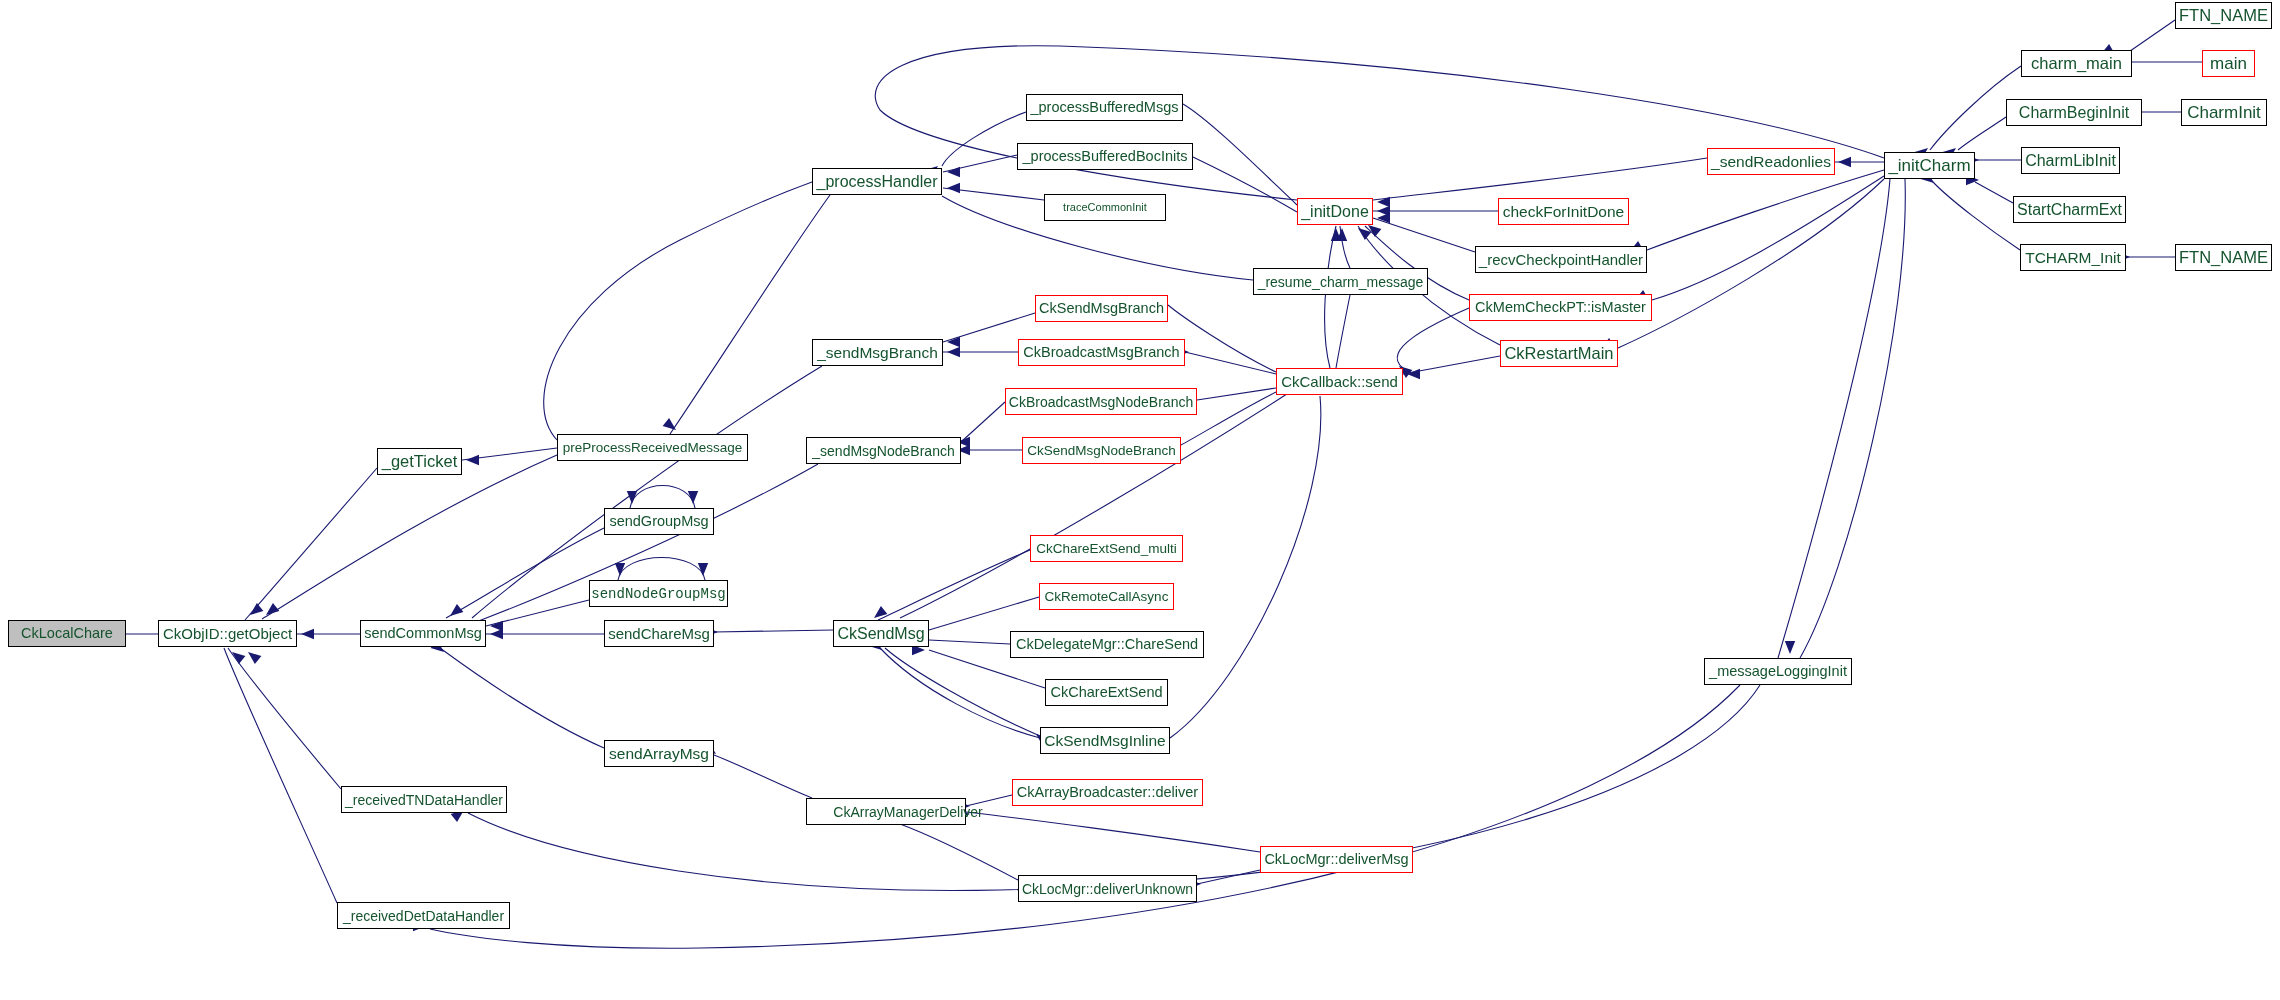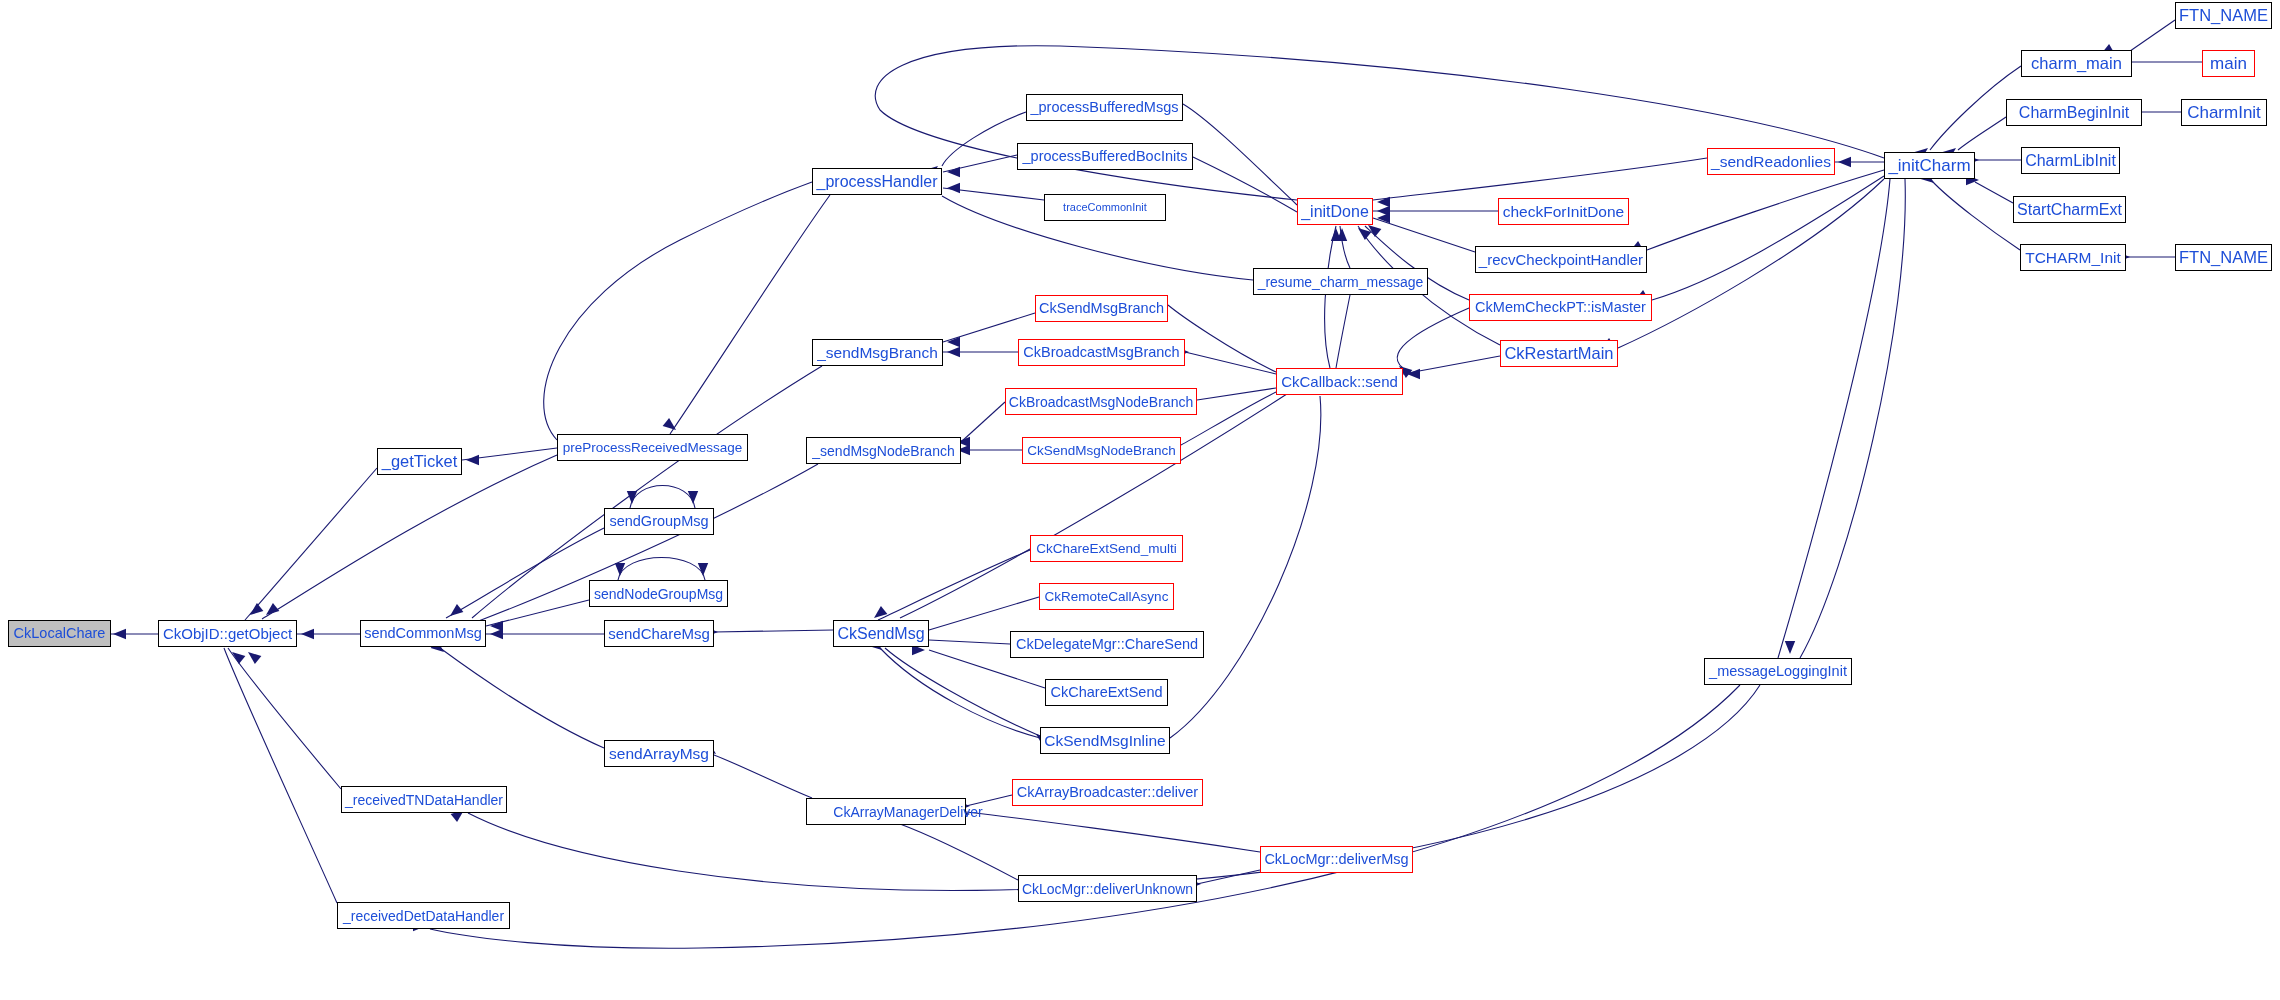--- a/index.html
+++ b/index.html
@@ -13,21 +13,21 @@
   }
   svg#edges{position:absolute;left:0;top:0;width:2280px;height:1000px;}
   .node{
     position:absolute;
     box-sizing:border-box;
     display:flex;
     align-items:center;
     justify-content:center;
     border:1px solid #000000;
     background:#ffffff;
-    color:#1d4ed8;
+    color:#14532d;
     font-size:17px;
     line-height:1;
     white-space:nowrap;
     letter-spacing:0px;
   }
   .node.red{border-color:#ff0000;}
   .node.filled{background:#bfbfbf;}
   .node .lbl{pointer-events:none;}
 </style>
 </head>
@@ -171,21 +171,21 @@
       <polygon points="1979,180 1966,185.2 1966,174.8" fill="#191970"></polygon>
       <polygon points="1934,183 1920.636,178.996 1927.0839999999998,170.884" fill="#191970"></polygon>
       <polygon points="2116,56 2102.636,51.995999999999995 2109.0840000000003,43.884" fill="#191970"></polygon>
       <polygon points="2124,62 2111,67.2 2111,56.8" fill="#191970"></polygon>
       <polygon points="2131,112 2118,117.2 2118,106.8" fill="#191970"></polygon>
       <polygon points="2130,257 2117,262.2 2117,251.8" fill="#191970"></polygon>
       <polygon points="426,926 413,931.2 413,920.8" fill="#191970"></polygon>
       <polygon points="464,810 457.084,822.116 450.636,814.0039999999999" fill="#191970"></polygon>
     </svg>
   <div id="nodes">
-      <div class="node filled" style="left: 8px; top: 620px; width: 103px; height: 27px;">
+      <div class="node filled" style="left: 8px; top: 620px; width: 118px; height: 27px;">
         <span class="lbl" style="font-size: 14.5px;">CkLocalChare</span>
       </div>
       <div class="node" style="left: 158px; top: 620px; width: 139px; height: 27px;">
         <span class="lbl" style="font-size: 15px;">CkObjID::getObject</span>
       </div>
       <div class="node" style="left: 377px; top: 448px; width: 85px; height: 27px;">
         <span class="lbl" style="font-size: 16.5px;">_getTicket</span>
       </div>
       <div class="node" style="left: 360px; top: 620px; width: 126px; height: 27px;">
         <span class="lbl" style="font-size: 14.5px;">sendCommonMsg</span>
@@ -196,21 +196,21 @@
       <div class="node" style="left: 337px; top: 902px; width: 173px; height: 27px;">
         <span class="lbl" style="font-size: 14px;">_receivedDetDataHandler</span>
       </div>
       <div class="node" style="left: 557px; top: 434px; width: 191px; height: 27px;">
         <span class="lbl" style="font-size: 13.5px;">preProcessReceivedMessage</span>
       </div>
       <div class="node" style="left: 604px; top: 508px; width: 110px; height: 27px;">
         <span class="lbl" style="font-size: 14.5px;">sendGroupMsg</span>
       </div>
       <div class="node" style="left: 589px; top: 580px; width: 139px; height: 27px;">
-        <span class="lbl" style="font-size: 14px;">sendNodeGroupMsg</span>
+        <span class="lbl" style="font-size: 14px; font-family: Liberation Mono, monospace;">sendNodeGroupMsg</span>
       </div>
       <div class="node" style="left: 604px; top: 620px; width: 110px; height: 27px;">
         <span class="lbl" style="font-size: 15px;">sendChareMsg</span>
       </div>
       <div class="node" style="left: 604px; top: 740px; width: 110px; height: 27px;">
         <span class="lbl" style="font-size: 15.5px;">sendArrayMsg</span>
       </div>
       <div class="node" style="left: 812px; top: 168px; width: 130px; height: 27px;">
         <span class="lbl" style="font-size: 16px;">_processHandler</span>
       </div>

